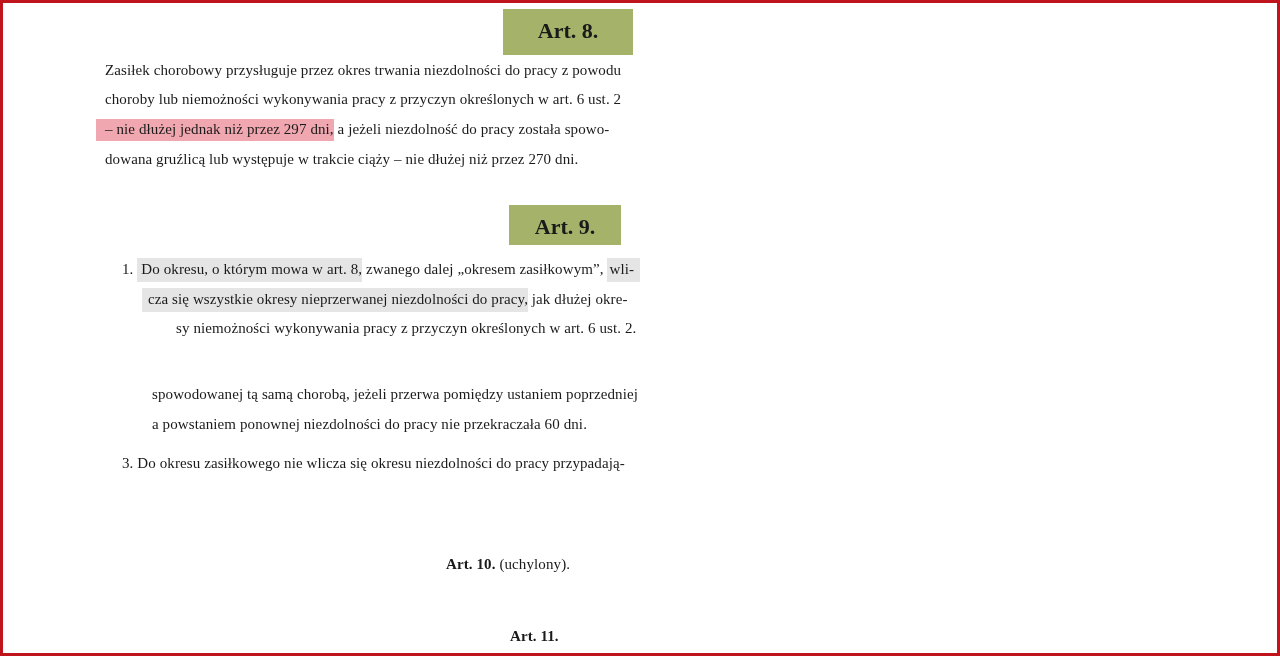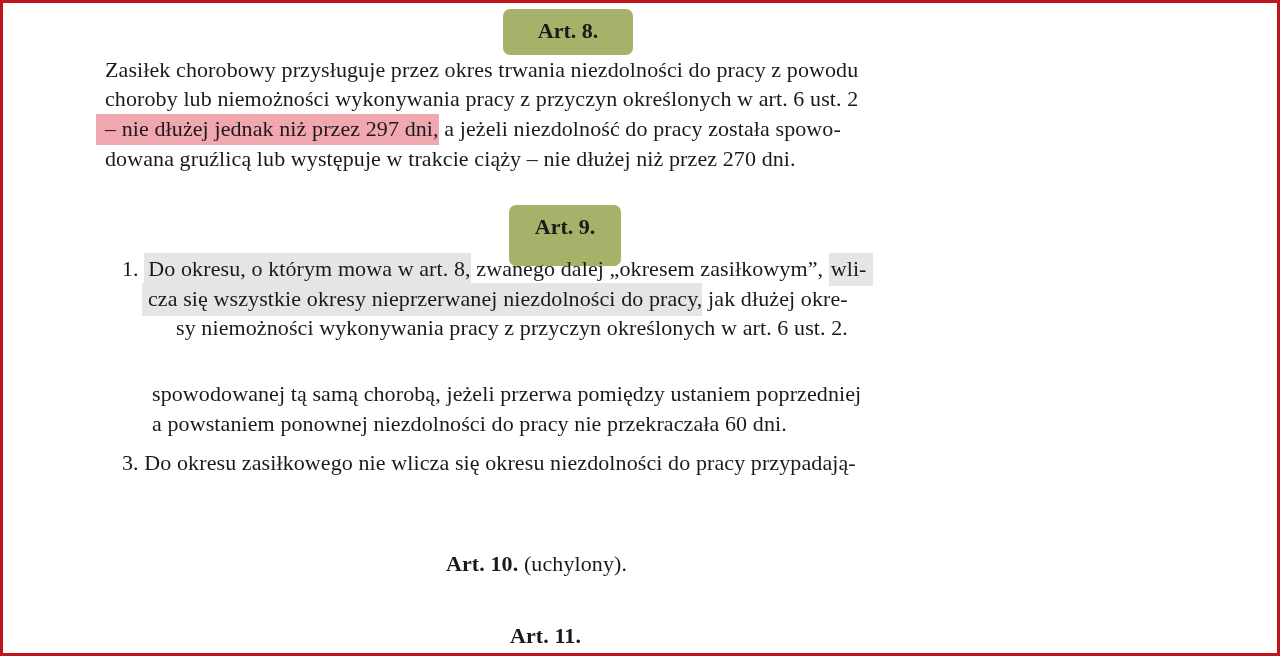--- a/index.html
+++ b/index.html
@@ -34,25 +34,24 @@
       position: absolute;
       font-weight: bold;
       font-size: 22px;
       line-height: 28px;
       text-align: center;
     }
     .art-box {
       background: #a5b36a;
       box-sizing: border-box;
       padding-top: 8px;
-      border-radius: 7px;
     }
     .line {
       position: absolute;
-      font-size: 22px;
+      font-size: 15px;
       line-height: 30px;
       white-space: nowrap;
       letter-spacing: 0.1px;
     }
     .hl-pink {
       background: #f1a7b0;
       padding: 2px 0 4px 0;
     }
     .hl-orange {
       background: #e5e5e5;
@@ -68,21 +67,21 @@
   <div class="art-heading art-box" style="left:503px; top:9px; width:130px; height:46px;">Art. 8.</div>
 
   <div class="line" style="left:105px; top:55px;">Zasiłek chorobowy przysługuje przez okres trwania niezdolności do pracy z powodu</div>
   <div class="line" style="left:105px; top:84px;">choroby lub niemożności wykonywania pracy z przyczyn określonych w art. 6 ust. 2</div>
   <div class="line" style="left:96px; top:114px;">
     <span class="hl-pink" style="padding-left:9px;">– nie dłużej jednak niż przez 297 dni,</span>
     <span>a jeżeli niezdolność do pracy została spowo-</span>
   </div>
   <div class="line" style="left:105px; top:144px;">dowana gruźlicą lub występuje w trakcie ciąży – nie dłużej niż przez 270 dni.</div>
 
-  <div class="art-heading art-box" style="left:509px; top:205px; width:112px; height:61px;">Art. 9.</div>
+  <div class="art-heading art-box" style="left:509px; top:205px; width:112px; height:40px;">Art. 9.</div>
 
   <div class="line" style="left:122px; top:254px;">
     <span>1.</span>
     <span class="hl-orange" style="padding-left:4px;">Do okresu, o którym mowa w art. 8,</span>
     <span>zwanego dalej „okresem zasiłkowym”,</span>
     <span class="hl-orange" style="padding-left:2px; padding-right:6px;">wli-</span>
   </div>
   <div class="line" style="left:142px; top:284px;">
     <span class="hl-orange" style="padding-left:6px;">cza się wszystkie okresy nieprzerwanej niezdolności do pracy,</span>
     <span>jak dłużej okre-</span>

